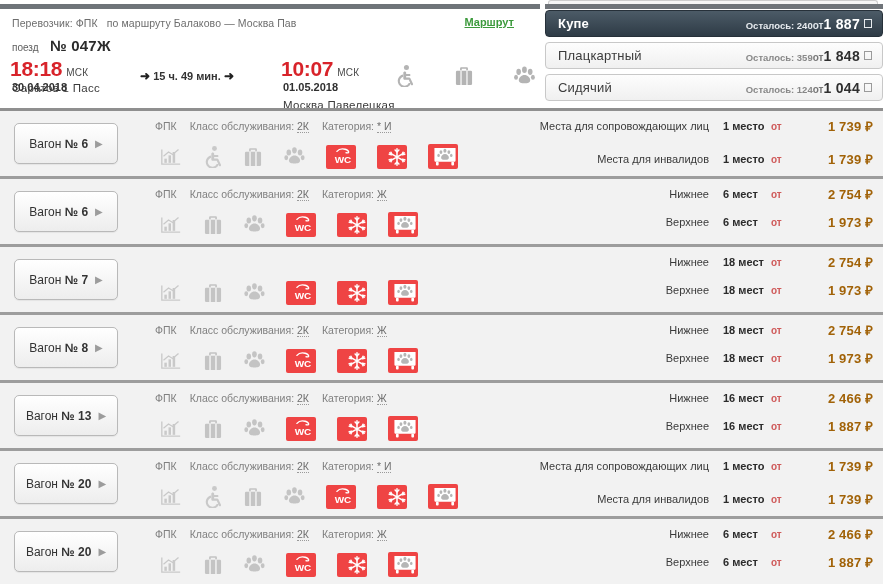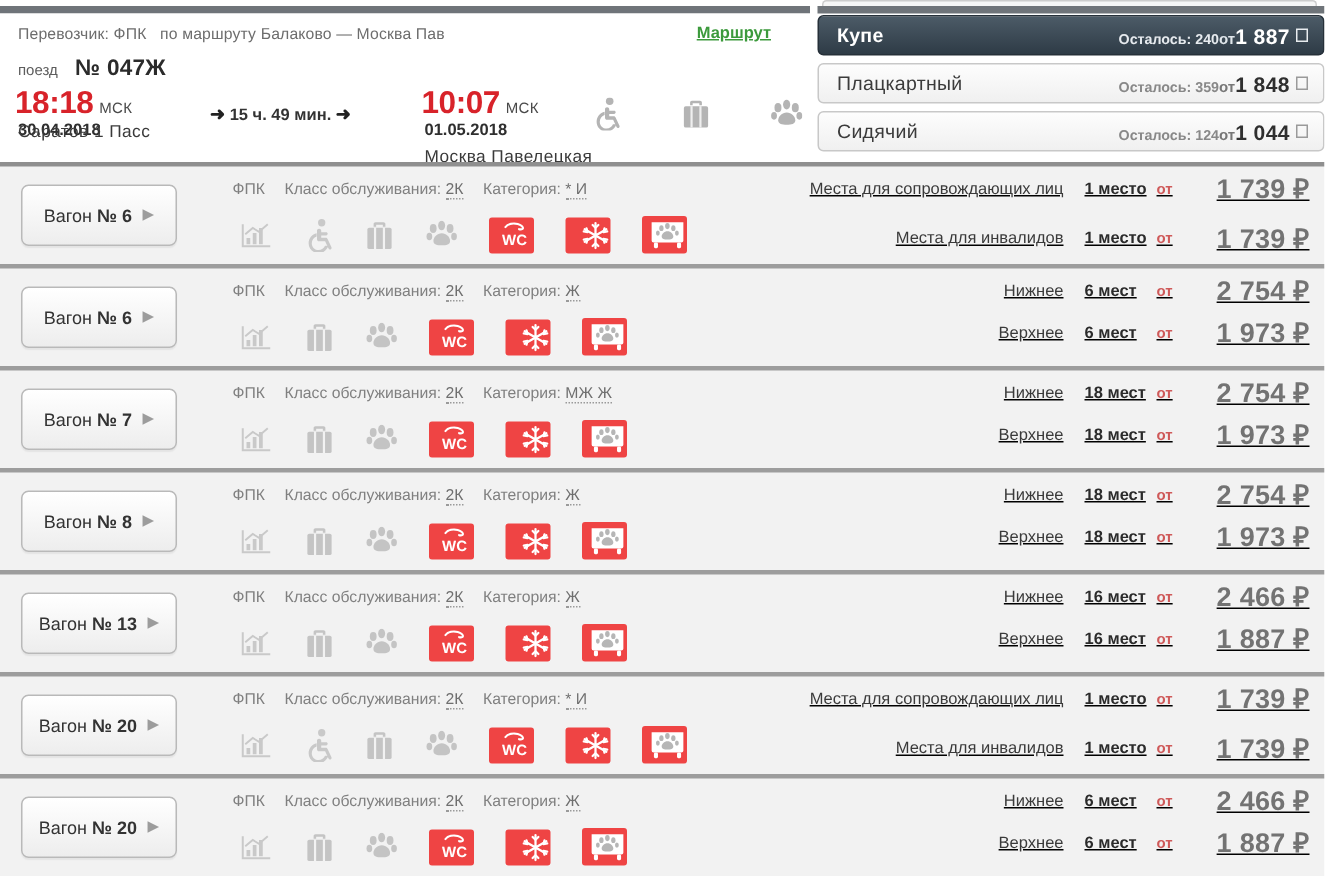--- a/index.html
+++ b/index.html
@@ -166,41 +166,40 @@
     width: 30px; height: 24px; background: #ef4444;
     border-radius: 2px;
     display: flex; align-items: center; justify-content: flex-end;
   }
   .icon-box.tall { height: 25px; }
 
   
   .wagon-seats {
     position: absolute; right: 10px; top: 8px;
     width: 400px;
-    text-decoration: underline;
   }
   .seat-line {
     display: flex; align-items: flex-start; justify-content: flex-end;
     height: 17px; margin-bottom: 11px;
   }
   .seat-line.wrap2 { height: 30px; margin-bottom: 3px; }
   .seat-type {
     font-size: 11px; color: #3a3a3a; text-align: right;
     width: 186px; line-height: 15px;
   }
   .seat-count {
     font-size: 11px; color: #2b2b2b; font-weight: bold;
     width: 62px; text-align: left; padding-left: 14px; line-height: 15px;
   }
   .seat-ot {
     font-size: 10px; color: #cf5a5a; font-weight: bold;
     width: 26px; text-align: left; line-height: 15px;
   }
   .seat-price {
-    font-size: 18px; color: #737373; font-weight: bold;
+    font-size: 13px; color: #a16207; font-weight: bold;
     width: 76px; text-align: right; letter-spacing: .2px; line-height: 15px;
   }
 </style>
 </head>
 <body>
 
 <div id="app">
 
   <div class="topbar"></div>
   <div class="topbar-right-pre"></div>
@@ -464,21 +463,20 @@
             <span class="seat-ot">от</span>
             <span class="seat-price">1 973 ₽</span>
           </div>
         </div>
       </div>
       <div class="wagon">
         <div class="wagon-btn">
           <span class="wagon-btn-text">Вагон <b>№ 7</b></span>
           <span class="wagon-btn-arrow">▶</span>
         </div>
-        <div class="wagon-meta"><span class="seg">ФПК</span><span class="seg">Класс обслуживания: <span class="dotted">2К</span></span><span class="seg">Категория: <span class="dotted">МЖ Ж</span></span></div>
         <div class="wagon-icons">
           <span>
             <svg class="ic" width="22" height="20" viewBox="0 0 26 24" fill="#c9c9c9">
       <path d="M2 3v17.5h22" stroke="#c9c9c9" stroke-width="1.6" fill="none"></path>
       <rect x="5" y="14" width="3" height="5"></rect>
       <rect x="10" y="10" width="3" height="9"></rect>
       <rect x="15" y="6" width="3" height="13"></rect>
       <path d="M4 11l6-5 5 3 7-6" stroke="#c9c9c9" stroke-width="1.5" fill="none"></path>
     </svg>
           </span>

